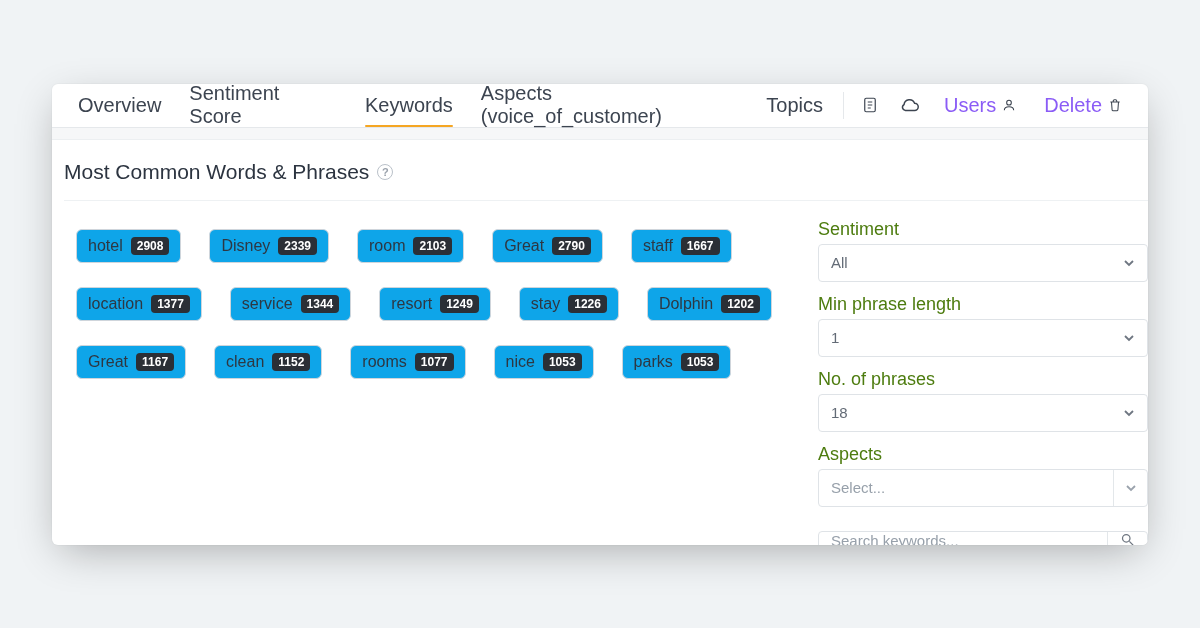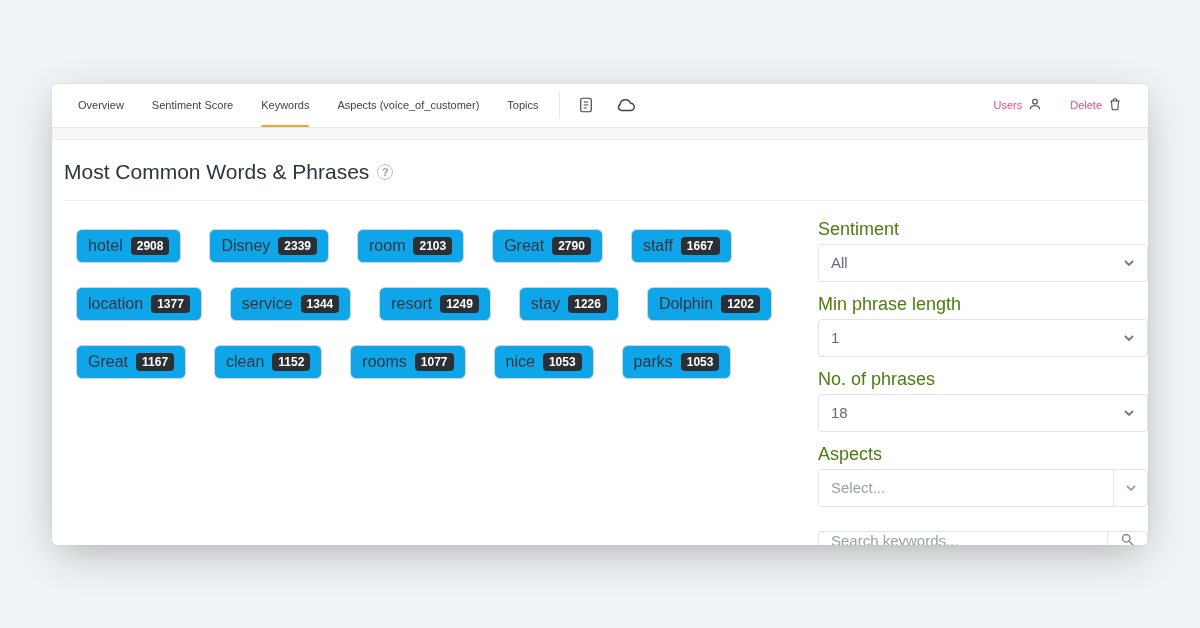--- a/index.html
+++ b/index.html
@@ -17,21 +17,21 @@
     box-shadow: 0 12px 40px -8px rgba(0,0,0,0.30), 0 0 0 1px rgba(0,0,0,0.02);
     display:flex; flex-direction:column;
     overflow:hidden;
   }
   
   .tabbar {
     height:44px;
     display:flex; align-items:stretch;
     border-bottom:1px solid #e5e8eb;
     padding:0 12px 0 12px;
-    font-size:11px; color:#3c4450;
+    font-size:20px; color:#3c4450;
   }
   .tabs-left { display:flex; align-items:stretch; }
   .tab {
     display:flex; align-items:center;
     padding:0 14px;
     cursor:pointer;
     position:relative;
     color:#3c4450;
   }
   .tab.active::after{
@@ -41,21 +41,21 @@
   .tab-divider{
     width:1px; background:#e5e8eb; margin:8px 6px;
   }
   .icon-btn{
     display:flex; align-items:center; justify-content:center;
     width:40px; cursor:pointer; color:#3c4450;
   }
   .tabbar .spacer{ flex:1; }
   .right-link{
     display:flex; align-items:center; gap:6px;
-    padding:0 14px; cursor:pointer; color:#ec4899;text-align:center;
+    padding:0 14px; cursor:pointer; color:#8b5cf6;text-align:center;
   }
   
   .strip{ height:12px; background:#f6f7f8; border-bottom:1px solid #eceff1;}
   
   .heading{
     padding:20px 20px 16px 0;
     margin-left:12px;
     display:flex; align-items:center; gap:8px;
     font-size:21px; color:#2c3440; font-weight:500;
     border-bottom:1px solid #eef1f3;

